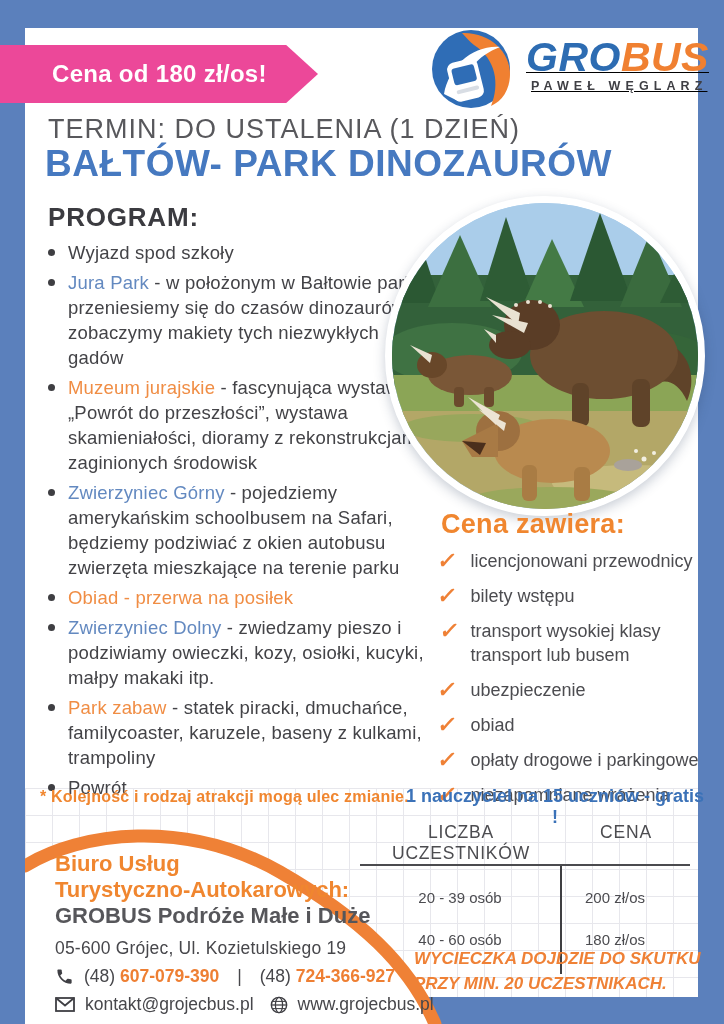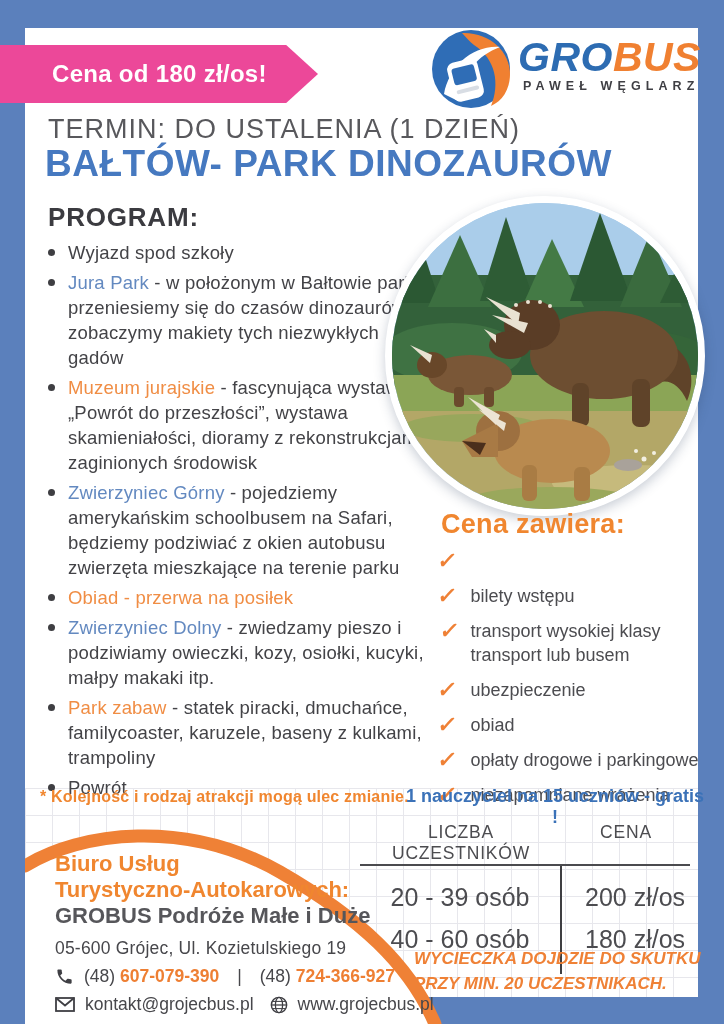--- a/index.html
+++ b/index.html
@@ -12,21 +12,21 @@
       linear-gradient(to bottom, #e7e7ec 1px, transparent 1px);
     background-size:27px 27px; }
 
   
   .ribbon { position:absolute; left:0; top:45px; width:318px; height:58px; background:#ec4899;
     clip-path:polygon(0 0, 90% 0, 100% 50%, 90% 100%, 0 100%); }
   .ribbon span { display:block; line-height:58px; padding-left:52px; color:#fff;
     font-size:24px; font-weight:800; letter-spacing:0.3px; }
 
   
-  .logo { position:absolute; left:432px; top:30px; display:flex; gap:8px; }
+  .logo { position:absolute; left:432px; top:30px; display:flex; gap:16px;text-decoration:underline; }
   .emblem { width:78px; height:78px; flex:none; }
   .wordmark-wrap { padding-top:6px; }
   .wordmark { font-size:41px; font-weight:800; font-style:italic; line-height:42px; letter-spacing:0.5px; white-space:nowrap; }
   .wm-gro { color:#2d6cb2; } .wm-bus { color:#f08031; }
   .logo-sub { margin-top:1px; padding-left:5px; font-size:12.5px; font-weight:700; letter-spacing:5.1px;
     color:#3f3f44; white-space:nowrap; }
 
   
   .term  { position:absolute; left:48px; top:114px; font-size:27px; letter-spacing:1px; color:#58585c; }
   .title { position:absolute; left:45px; top:143px; font-size:37px; font-weight:800; letter-spacing:0.5px; color:#4679c0; }
@@ -57,21 +57,21 @@
     font-size:18px; font-weight:700; color:#3b72b8; }
 
   
   .ptable { position:absolute; left:360px; top:822px; width:330px; color:#4c4c50; }
   .pt-head { display:flex; font-size:17.5px; letter-spacing:0.8px; }
   .pt-h1 { width:202px; text-align:center; } .pt-h2 { flex:1; text-align:center; }
   .pt-rule { height:2px; background:#4b4b4f; }
   .pt-body { display:flex; }
   .pt-col1 { width:202px; border-right:2px solid #3e3e42; padding:10px 0 14px; }
   .pt-col2 { flex:1; padding:10px 0 14px; }
-  .pt-cell { height:42px; display:flex; align-items:center; justify-content:center; font-size:25px; }
+  .pt-cell { height:42px; display:flex; align-items:center; justify-content:center; font-size:15px; }
   .pt-cell.price { justify-content:flex-start; padding-left:23px; }
 
   .trip-note { position:absolute; left:414px; top:946px; width:292px; text-align:left;
     font-size:17px; font-weight:700; font-style:italic; color:#ef8136; line-height:25px; }
 
   
   .arc { position:absolute; left:25px; top:780px; width:673px; height:244px; pointer-events:none; }
 
   
   .contact { position:absolute; left:55px; top:851px; width:360px; }
@@ -206,20 +206,21 @@
       <circle cx="252" cy="256" r="2.5" fill="#f2efe2"></circle>
         <circle cx="262" cy="250" r="2" fill="#f2efe2"></circle>
       <circle cx="244" cy="248" r="2" fill="#f2efe2"></circle>
     </svg>
   </div>
 
   <div class="incl-h">Cena zawiera:</div>
   <div class="clist">
     <div class="c-item">
       <span class="check">✓</span>
+      <span class="c-label">licencjonowani przewodnicy</span>
     </div>
     <div class="c-item">
       <span class="check">✓</span>
       <span class="c-label">bilety wstępu</span>
     </div>
     <div class="c-item">
       <span class="check">✓</span>
       <span class="c-label">transport wysokiej klasy transport lub busem</span>
     </div>
     <div class="c-item">

